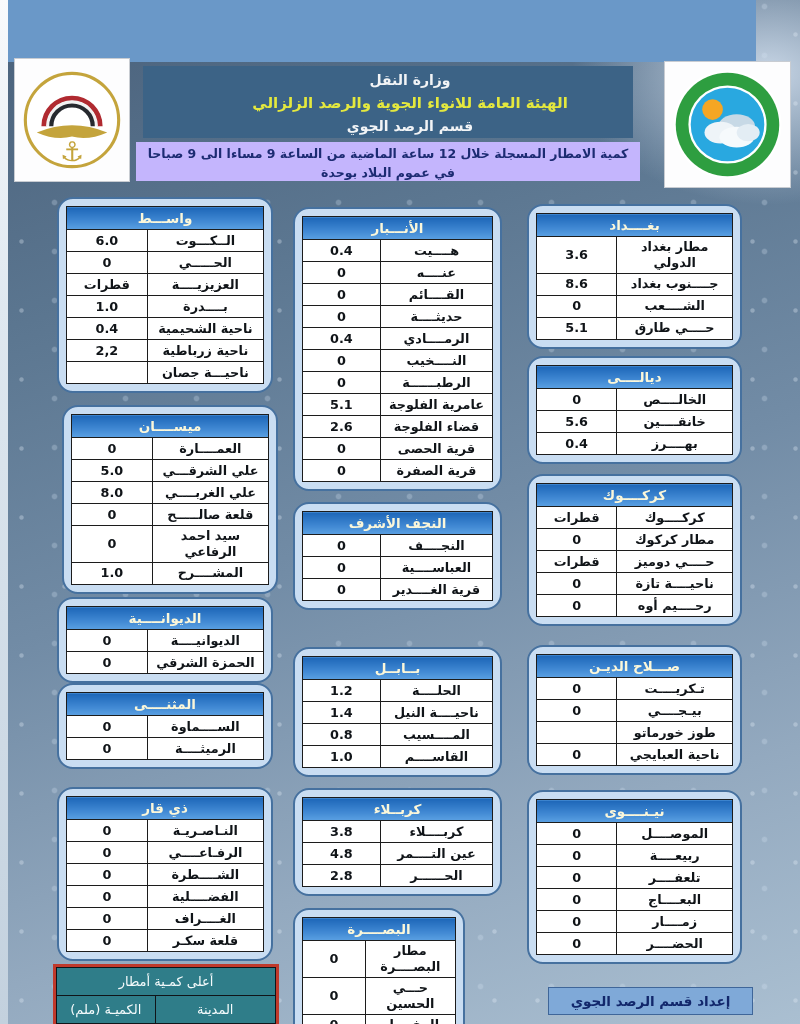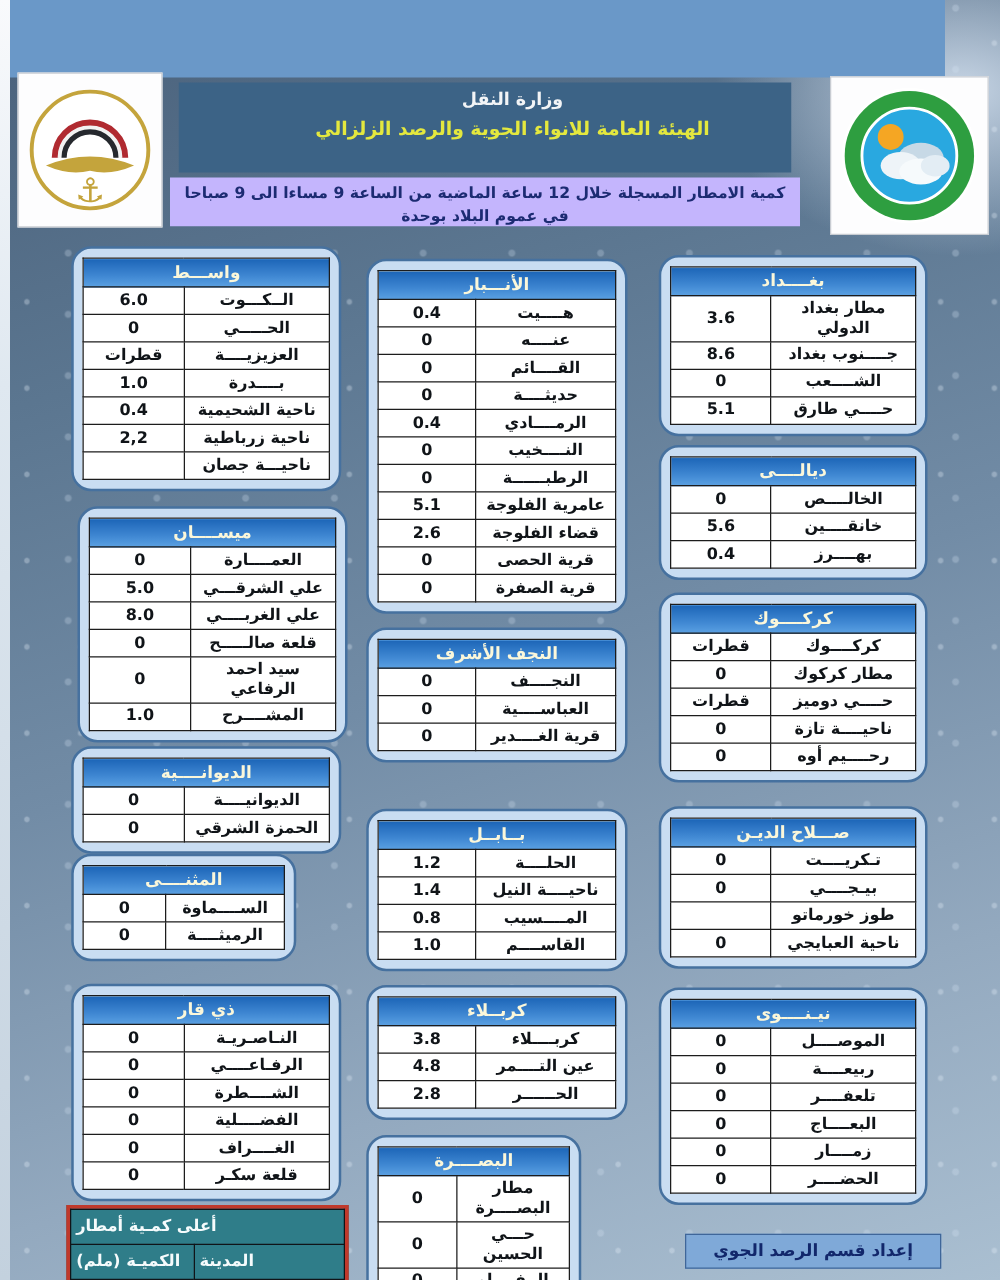--- a/index.html
+++ b/index.html
@@ -32,21 +32,21 @@
   table.rain th{background:linear-gradient(180deg,#1d66b8 0%,#3f87d2 60%,#5aa0e2 100%);
     color:#fbf7da;font-size:13.5px;font-weight:bold;padding:3px 4px;border:1px solid #1c1c1c;}
   table.rain td{border:1px solid #1c1c1c;font-size:12.8px;font-weight:bold;color:#101418;
     padding:2px 5px;text-align:center;line-height:1.25;height:17px;}
   table.rain td.name{width:59%;}
   table.rain td.value{width:41%;font-family:"DejaVu Sans",sans-serif;}
   .summary-panel{position:absolute;left:53px;top:964px;width:226px;height:72px;
     background:#2f7d89;border:3px solid #c0392b;box-sizing:border-box;}
   table.sum{width:100%;height:100%;border-collapse:collapse;}
   table.sum th,table.sum td{border:1px solid #101418;color:#f5fbfc;font-size:13px;
-    font-weight:bold;text-align:left;padding:3px 4px;}
+    font-weight:normal;text-align:center;padding:3px 4px;}
   table.sum .c1{width:55%;}
   .footer-note{position:absolute;left:548px;top:987px;width:205px;height:28px;background:#7fa9d8;
     border:1px solid #3f6699;color:#12276b;font-weight:bold;font-size:13.5px;
     display:flex;align-items:center;justify-content:center;box-sizing:border-box;}
 </style>
 </head>
 <body dir="rtl">
 
 <div class="left-strip"></div>
 <div class="top-band"></div>
@@ -64,20 +64,21 @@
     <path d="M 27,60 A 23,23 0 0 1 73,60" stroke="#f2f2f2" stroke-width="4" fill="none"></path>
     <path d="M 30,60 A 20,20 0 0 1 70,60" stroke="#26292e" stroke-width="4" fill="none"></path>
     <path d="M 16,66 Q 50,52 84,66 Q 66,74 50,70 Q 34,74 16,66 Z" fill="#c4a43c"></path>
     <text x="50" y="94" text-anchor="middle" font-size="26" fill="#c4a43c">⚓</text>
   </svg>
 </div>
 
 <div class="title-box">
   <div class="l1">وزارة النقل</div>
   <div class="l2">الهيئة العامة للانواء الجوية والرصد الزلزالي</div>
+  <div class="l3">قسم الرصد الجوي</div>
 </div>
 
 <div class="subtitle-box">
   <div>كمية الامطار المسجلة خلال 12 ساعة الماضية من الساعة 9 مساءا الى 9 صباحا في عموم البلاد  بوحدة</div>
 </div>
 
 <div class="logo-box" id="logo-met">
   <svg width="115" height="115" viewBox="0 0 100 100">
     <circle cx="50" cy="50" r="47" fill="#ffffff"></circle>
     <circle cx="50" cy="50" r="45" fill="#2e9e40"></circle>
@@ -484,21 +485,21 @@
           <td class="name">الديوانيــــة</td>
           <td class="value">0</td>
         </tr>
         <tr>
           <td class="name">الحمزة الشرقي</td>
           <td class="value">0</td>
         </tr>
       </tbody>
   </table>
 </div>
-<div class="panel" style="left:57px;top:683px;width:180px">
+<div class="panel" style="left:57px;top:683px;width:216px">
   <table class="rain">
     <thead>
         <tr>
           <th colspan="2">المثنــــى</th>
         </tr>
       </thead>
     <tbody>
         <tr>
           <td class="name">الســــماوة</td>
           <td class="value">0</td>

